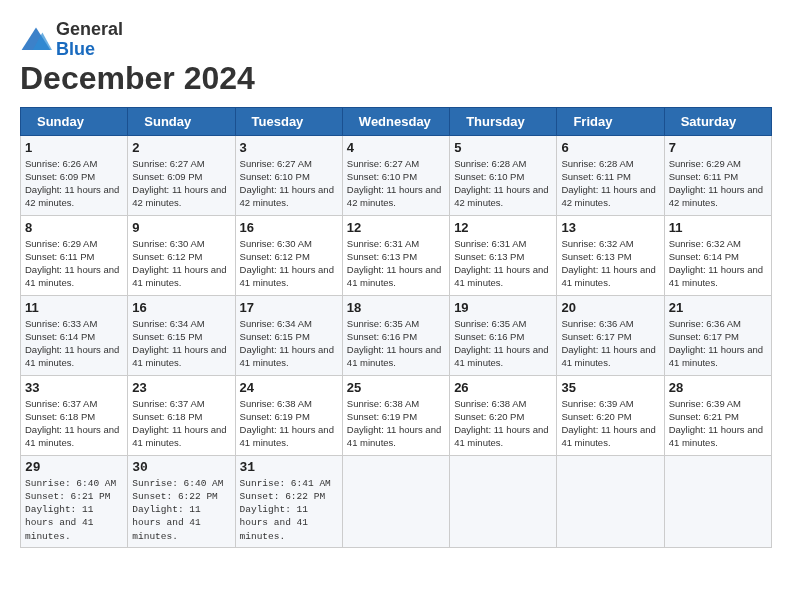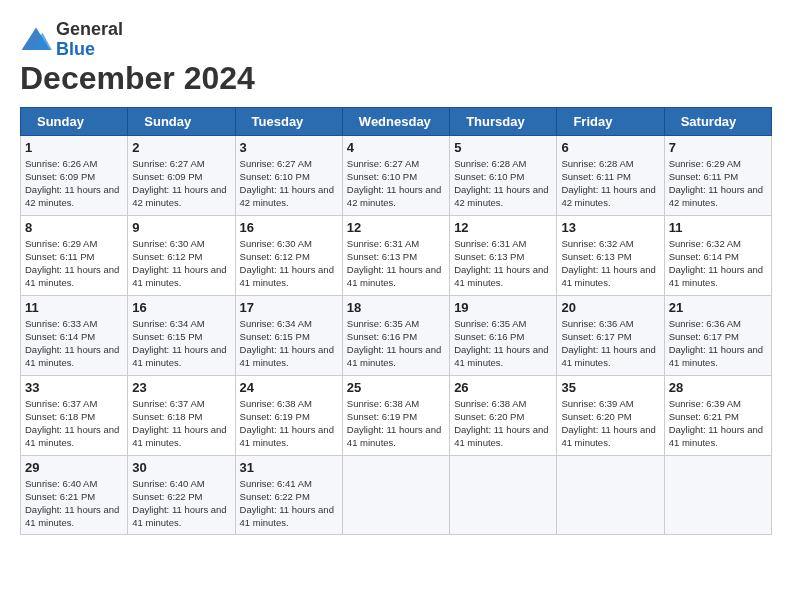--- a/index.html
+++ b/index.html
@@ -81,20 +81,21 @@
     .day-info {
       font-size: 9.5px;
       color: #333;
       line-height: 1.4;
     }
     .empty-cell {
       background: #f5f7fa !important;
     }
     .last-row td {
       height: 70px;
+      font-family: Liberation Mono, monospace;
     }
   </style>
 </head>
 <body>
 
 <div class="header">
   <div class="logo">
     <svg class="logo-icon" viewBox="0 0 40 35" xmlns="http://www.w3.org/2000/svg">
       <polygon points="20,2 38,30 2,30" fill="#1a6bbf" opacity="0.85"></polygon>
       <polygon points="28,8 40,30 16,30" fill="#2b8cd4" opacity="0.7"></polygon>

